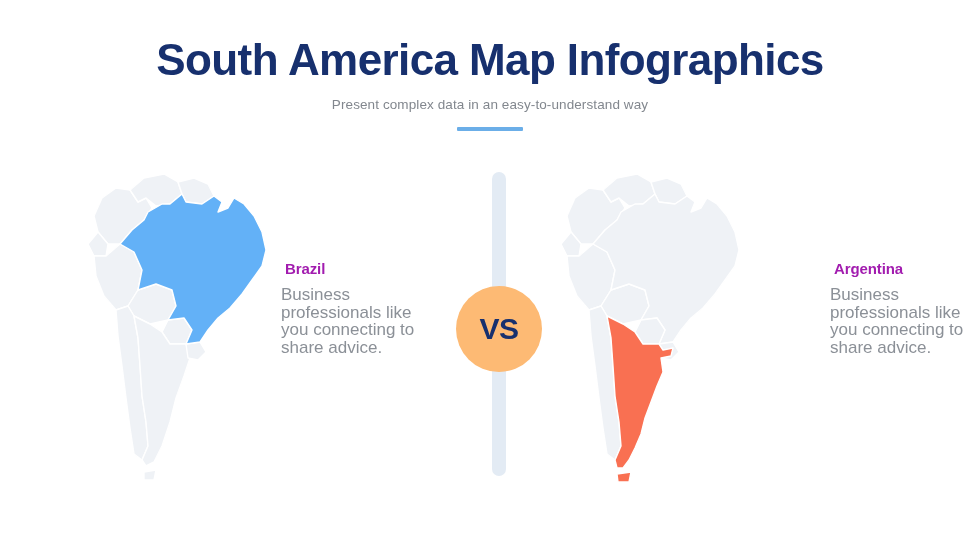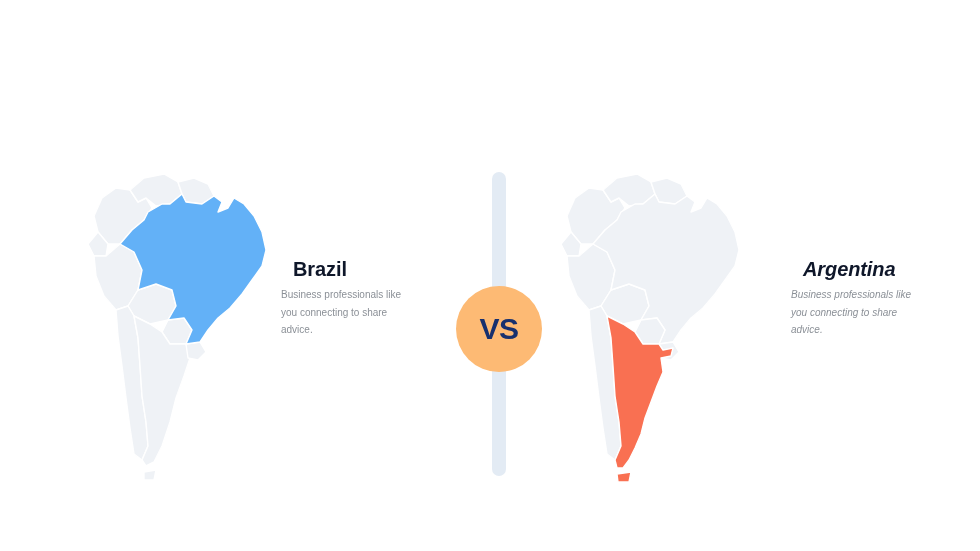--- a/index.html
+++ b/index.html
@@ -94,42 +94,47 @@
   #map-left  { left: 72px;  }
   #map-right { left: 545px; }
   .map-wrap svg { display: block; width: 100%; height: 100%; }
 
   
   .info-block {
     position: absolute;
     width: 135px;
   }
   #info-left  { left: 281px; top: 259px; }
-  #info-right { left: 791px; top: 259px; font-style: italic; }
+  #info-right { left: 830px; top: 259px; }
 
   .info-title {
-    font-size: 20px;
+    font-size: 15px;
     font-weight: bold;
-    color: #0f172a;
+    color: #a21caf;
     line-height: 20px;
-    margin: 0 0 7px 12px;
+    margin: 0 0 7px 4px;
     letter-spacing: -0.1px;
   }
   .info-body {
-    font-size: 10px;
+    font-size: 17px;
     color: #8B9097;
     line-height: 17.5px;
     margin: 0;
   }
 </style>
 </head>
 <body>
 
 <div id="slide">
 
+  <div id="header">
+    <h1 id="page-title">South America Map Infographics</h1>
+    <p id="page-subtitle">Present complex data in an easy-to-understand way</p>
+    <div id="title-accent-bar"></div>
+  </div>
 
   <div class="map-wrap" id="map-left">
     <svg viewBox="0 0 210 330" xmlns="http://www.w3.org/2000/svg">
       <g stroke="#FFFFFF" stroke-width="1.4" stroke-linejoin="round">
 
         <path fill="#EFF2F6" d="M22,56 L30,38 L44,28 L58,30 L66,42 L74,38 L80,48 L72,60 L60,70 L48,84 L36,84 L26,72 Z"></path>
 
         <path fill="#EFF2F6" d="M58,30 L72,18 L92,14 L106,22 L110,34 L98,44 L84,46 L74,38 L66,42 Z"></path>
 
         <path fill="#EFF2F6" d="M106,22 L122,18 L136,24 L142,36 L130,44 L114,42 L110,34 Z"></path>

